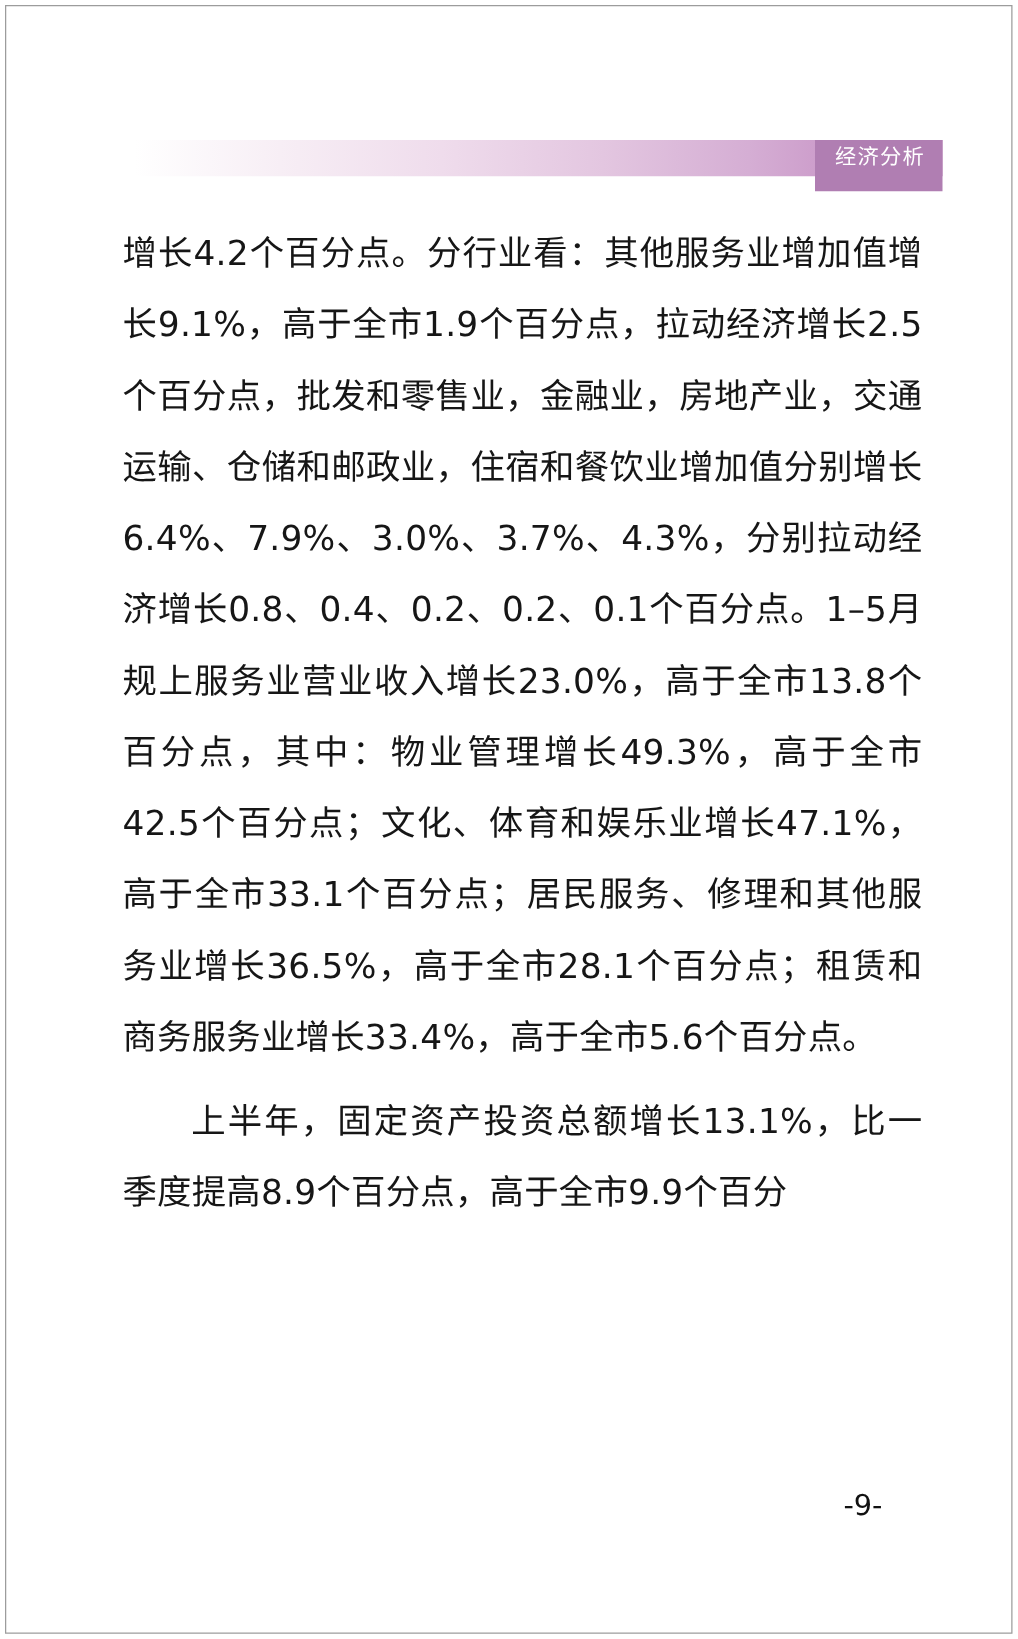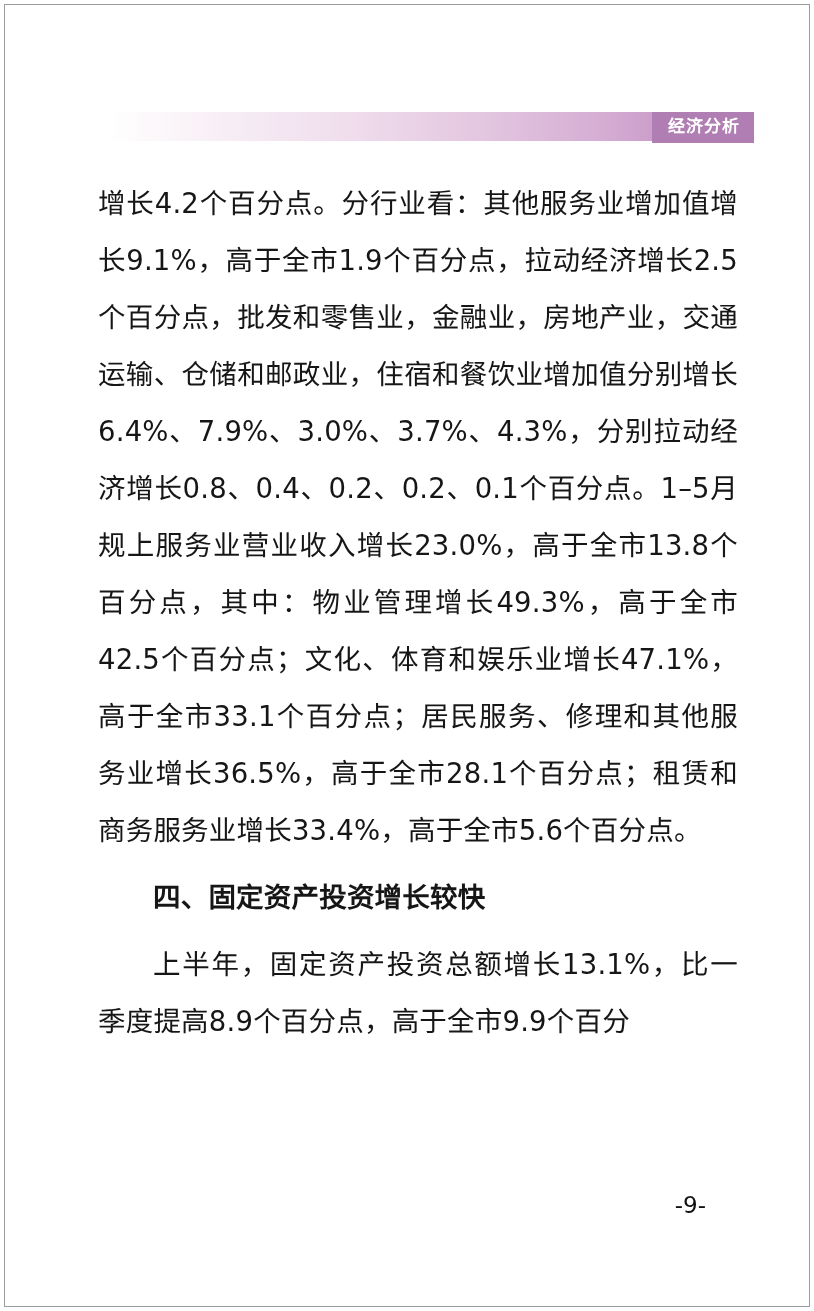--- a/index.html
+++ b/index.html
@@ -57,28 +57,27 @@
        #d5aed4 76%,
        #c894c6 90%,
        #b97fb8 100%);
   }
   .header-label {
     position: absolute;
     right: 0;
     top: 0;
     height: 29px;
     line-height: 29px;
-    padding: 0 14px 2px 16px;
+    padding: 0 14px 12px 16px;
     background: #b07eb2;
     color: #ffffff;
     font-size: 17px;
     letter-spacing: 1px;
     font-family: "DejaVu Sans", "Liberation Sans", sans-serif;
     white-space: nowrap;
-    font-weight: bold;
   }
 
   
   .body-text {
     position: absolute;
     left: 88px;
     top: 165px;
     width: 660px;
     font-size: 27.5px;
     line-height: 57px;
@@ -117,19 +116,18 @@
 
   <div class="page-frame"></div>
 
   <div class="header-band">
     <div class="header-gradient"></div>
     <div class="header-label">经济分析</div>
   </div>
 
   <div class="body-text">
     <p>增长4.2个百分点。分行业看：其他服务业增加值增长9.1%，高于全市1.9个百分点，拉动经济增长2.5个百分点，批发和零售业，金融业，房地产业，交通运输、仓储和邮政业，住宿和餐饮业增加值分别增长6.4%、7.9%、3.0%、3.7%、4.3%，分别拉动经济增长0.8、0.4、0.2、0.2、0.1个百分点。1–5月规上服务业营业收入增长23.0%，高于全市13.8个百分点，其中：物业管理增长49.3%，高于全市42.5个百分点；文化、体育和娱乐业增长47.1%，高于全市33.1个百分点；居民服务、修理和其他服务业增长36.5%，高于全市28.1个百分点；租赁和商务服务业增长33.4%，高于全市5.6个百分点。</p>
-    <p class="section-heading">四、固定资产投资增长较快</p>
     <p class="para-indent">上半年，固定资产投资总额增长13.1%，比一季度提高8.9个百分点，高于全市9.9个百分</p>
   </div>
 
   <div class="page-number">-9-</div>
 
 </div>
 
 </body></html>

